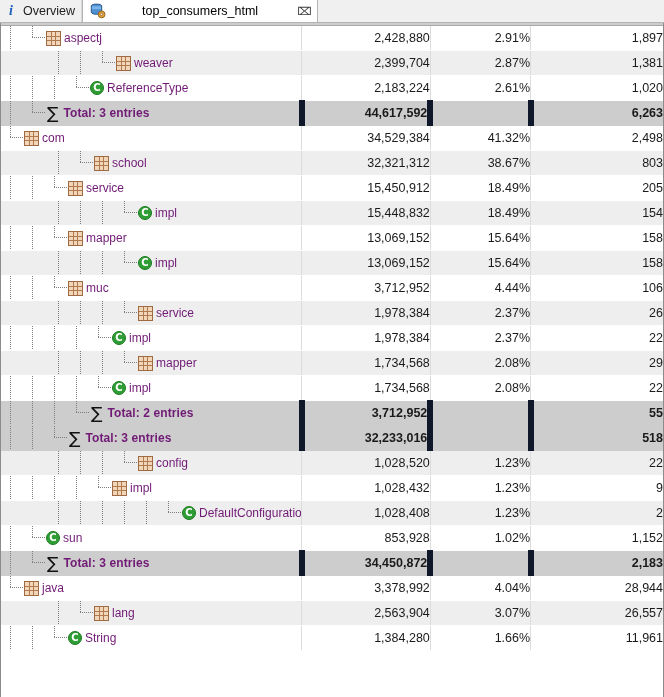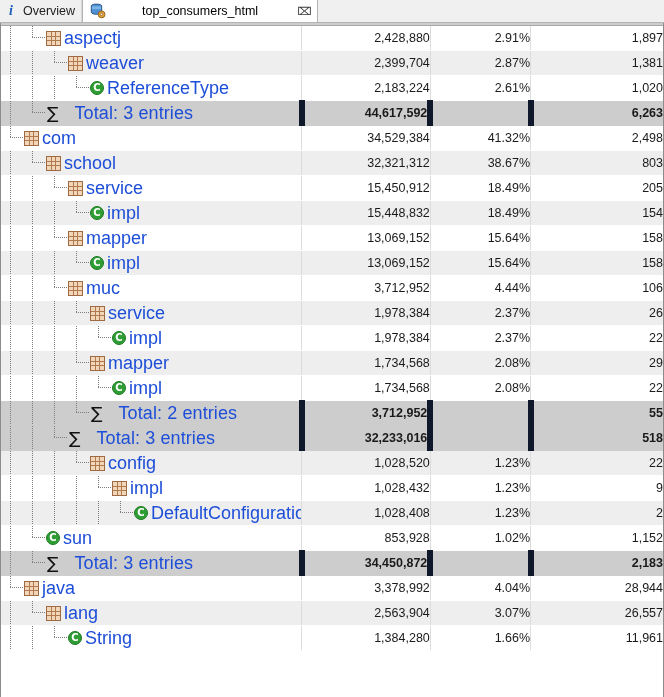--- a/index.html
+++ b/index.html
@@ -87,21 +87,21 @@
   .c-bytes{width:128px;}
   .c-pct{width:100px;}
   .c-obj{width:132px;}
   td.num{
     text-align:right;
     padding-right:8px;
     border-left:1px solid #e3e3e3;
     font-size:12.5px;
   }
   tr.odd  td{background:#ffffff;}
-  tr.even td{background:#eeeeee;}
+  tr.even td{background:#eeeeee;padding-left:48px;}
   tr.total td{background:#cdcdcd;font-weight:bold;border-bottom:1px solid #cdcdcd;}
   tr.total td.num{border-left:6px solid #0f172a;}
   tr.odd td.num, tr.even td.num{border-left-color:#dcdcdc;}
   
   .namecell{
     display:flex;align-items:center;height:24px;
     position:relative;
   }
   .guides{
     position:relative;height:24px;flex:0 0 auto;
@@ -117,26 +117,26 @@
   }
   .guide.elbow .vline{height:12px;}
   .guide .hline{
     position:absolute;left:9px;top:11px;width:13px;height:1px;
     background-image:linear-gradient(to right,#7d7d7d 1px,transparent 1px);
     background-size:2px 1px;
   }
   .label{
     margin-left:3px;
     line-height:24px;
-    font-size:18px;
-    color:#1d4ed8;
+    font-size:12px;
+    color:#701a75;
   }
   tr.total .label{
-    font-weight:normal;
-    margin-left:16px;
+    font-weight:bold;
+    margin-left:5px;
     letter-spacing:0.1px;
   }
   
   .pkg-icon{
     width:15px;height:15px;flex:0 0 15px;
     box-sizing:border-box;
     border:1px solid #9e6a42;
     background:
       linear-gradient(to right,transparent 4px,#b07a4e 4px,#b07a4e 5px,transparent 5px,transparent 8px,#b07a4e 8px,#b07a4e 9px,transparent 9px),
       linear-gradient(to bottom,transparent 4px,#b07a4e 4px,#b07a4e 5px,transparent 5px,transparent 8px,#b07a4e 8px,#b07a4e 9px,transparent 9px),

